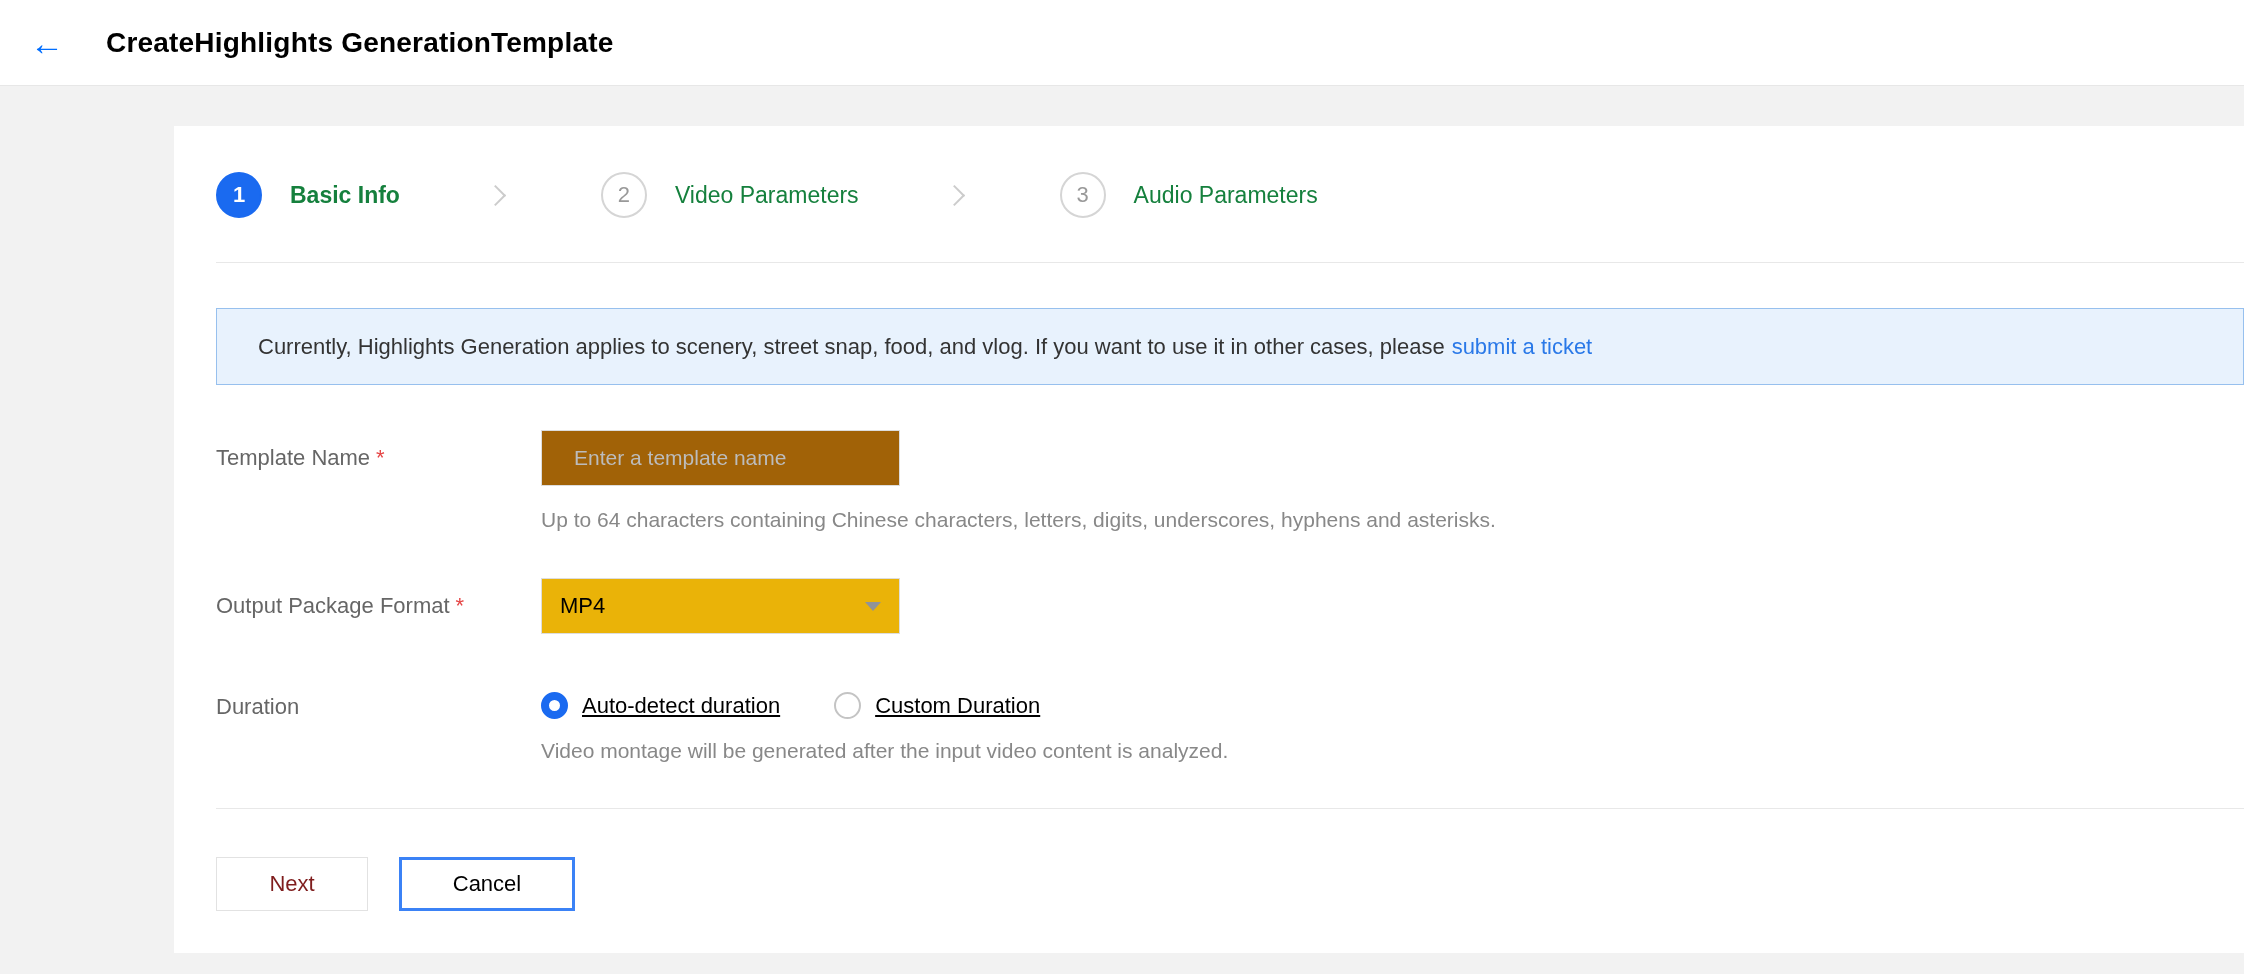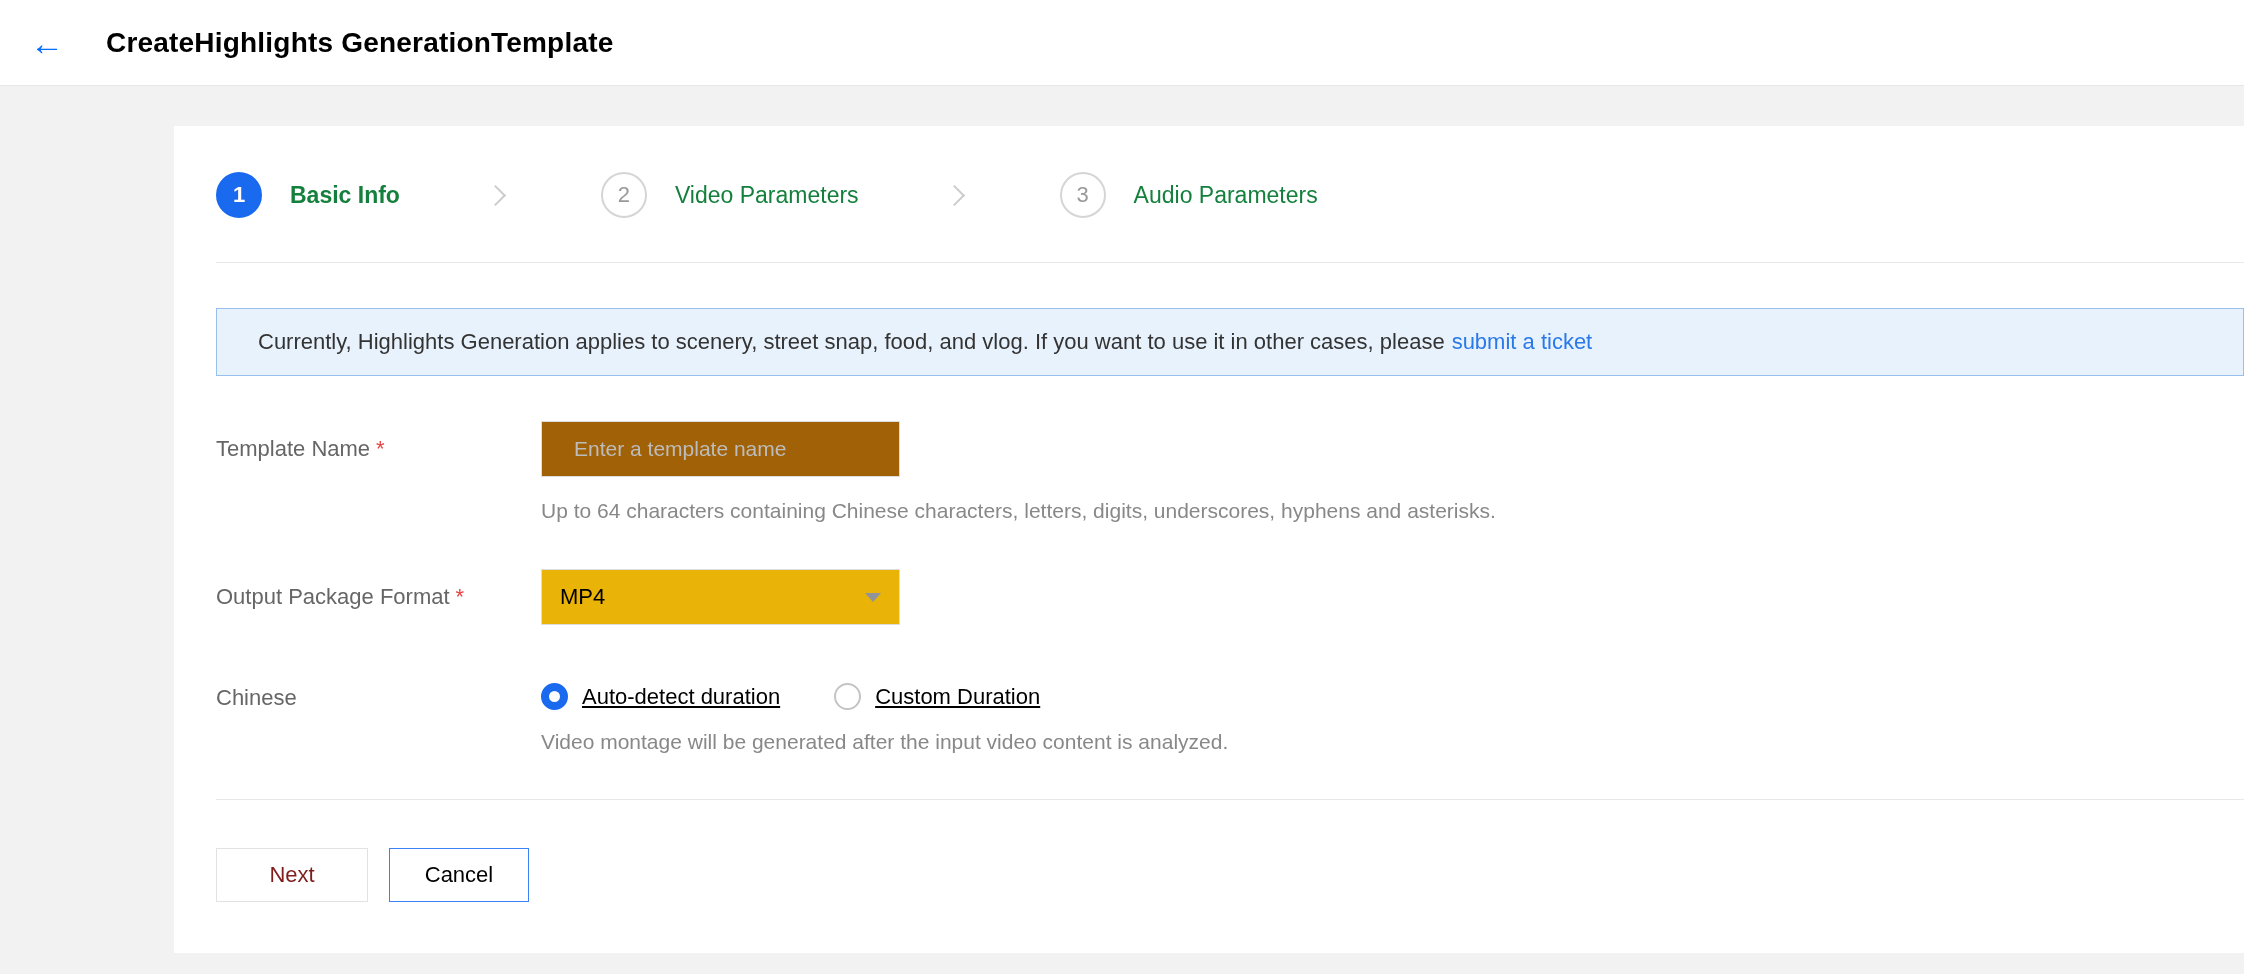--- a/index.html
+++ b/index.html
@@ -72,21 +72,21 @@
     margin: 0 98px 0 88px;
   }
 
   .divider { height: 1px; background: #e8e8e8; width: 100%; }
   .divider-1 { margin-top: 44px; }
   .divider-2 { margin-top: 45px; }
 
   
   .banner {
     margin-top: 45px;
-    height: 68px;
+    height: 77px;
     background: #e8f2fd;
     border: 1px solid #97c0ee;
     display: flex;
     align-items: center;
     padding-left: 41px;
     font-size: 22px;
     color: #333;
   }
   .banner a {
     color: #2a79e8;
@@ -175,24 +175,24 @@
     font-family: inherit;
     cursor: pointer;
   }
   .btn-next {
     width: 152px;
     border: 1px solid #e2e2e2;
     color: #7f1d1d;
     cursor: not-allowed;
   }
   .btn-cancel {
-    width: 140px;
-    border: 1px solid #3b82f6;
-    color: #000;
-    margin-left: 21px;
+    width: 176px;
+    border: 3px solid #3b82f6;
+    color: #000;
+    margin-left: 31px;
   }
 </style>
 </head>
 <body>
 
 <div class="topbar">
   <span class="back-arrow">←</span>
   <h1 class="page-title">CreateHighlights GenerationTemplate</h1>
 </div>
 
@@ -240,21 +240,21 @@
       <div>
         <div class="select-box">
           <span>MP4</span>
           <span class="caret-down"></span>
         </div>
       </div>
     </div>
 
     <div class="form-row row-3">
       <div class="label-col pad-label-sm">
-        <span>Chinese</span>
+        <span>Duration</span>
       </div>
       <div>
         <div class="radio-row">
           <label class="radio-item">
             <span class="rb checked"></span>
             <span class="radio-label">Auto-detect duration</span>
           </label>
           <label class="radio-item">
             <span class="rb"></span>
             <span class="radio-label">Custom Duration</span>

